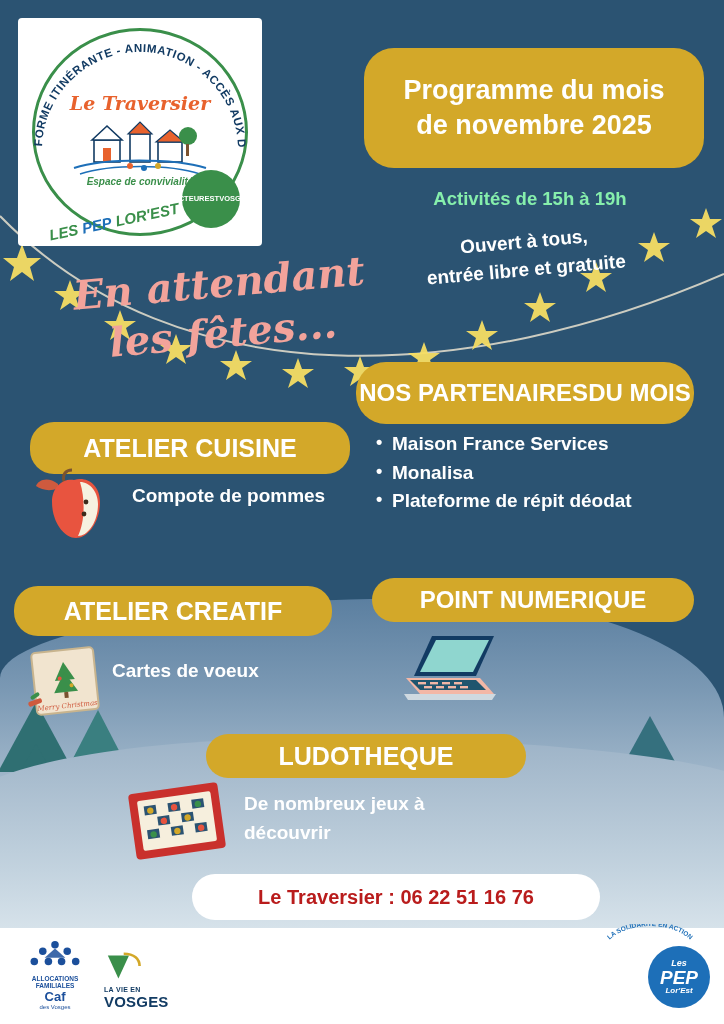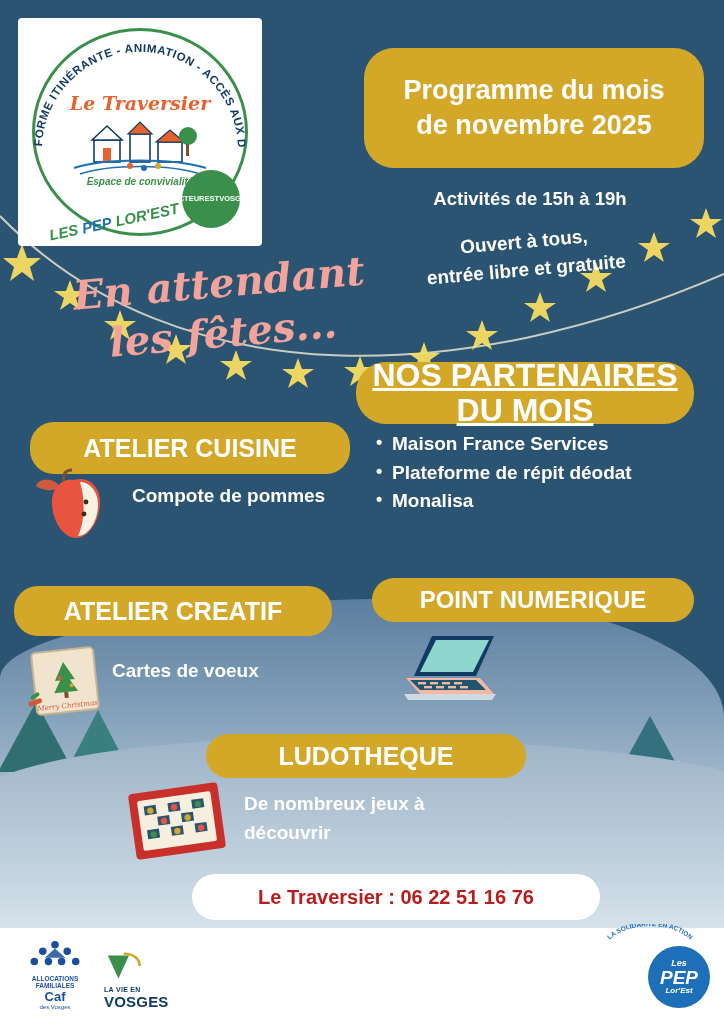--- a/index.html
+++ b/index.html
@@ -101,21 +101,21 @@
     text-align: center;
   }
   .header-box {
     position: absolute; left: 352px; top: 48px; width: 340px; height: 120px;
     font-size: 27px; line-height: 1.28; flex-direction: column;
     border-radius: 30px;
     margin-left: 12px;
   }
   .hours {
     position: absolute; left: 380px; top: 188px; width: 300px;
-    color: #ffffff; font-size: 18.5px; font-weight: 700; text-align: center;
+    color: #86efac; font-size: 18.5px; font-weight: 700; text-align: center;
   }
   .openline {
     position: absolute; left: 370px; top: 228px; width: 310px;
     color: #ffffff; font-size: 19px; font-weight: 700; text-align: center;
     line-height: 1.45;
     transform: rotate(-5deg);
   }
   
   .script {
     position: absolute; left: 56px; top: 258px; width: 330px;
@@ -128,22 +128,22 @@
   }
   
   .pill {
     position: absolute;
     background: #d3a829; color: #fff; font-weight: 700;
     border-radius: 24px; display:flex; align-items:center; justify-content:center;
     text-align:center;
   }
   .pill-cuisine { left: 30px; top: 422px; width: 320px; height: 52px; font-size: 25px; }
   .pill-creatif { left: 14px; top: 586px; width: 318px; height: 50px; font-size: 25px; }
-  .pill-partners{ left: 356px; top: 362px; width: 338px; height: 62px; font-size: 32px;
-                  flex-direction: column; line-height: 1.1; border-radius: 30px; text-decoration: underline; }
+  .pill-partners{ left: 356px; top: 362px; width: 338px; height: 62px; font-size: 24px;
+                  line-height: 1.1; border-radius: 30px; }
   .pill-numerique{ left: 372px; top: 578px; width: 322px; height: 44px; font-size: 24px; }
   .pill-ludo { left: 206px; top: 734px; width: 320px; height: 44px; font-size: 25px; }
 
   .body-text { position: absolute; color:#ffffff; font-weight:700; }
   .t-compote { left: 132px; top: 482px; width: 200px; font-size: 19px; line-height: 1.45; }
   .t-cartes  { left: 112px; top: 660px; width: 230px; font-size: 19px; }
   .t-ludo    { left: 244px; top: 790px; width: 250px; font-size: 19px; line-height: 1.5; }
 
   ul.bullets { position:absolute; list-style: none; color:#fff; font-weight:700; }
   ul.bullets li { position: relative; padding-left: 18px; line-height: 1.5; }
@@ -296,22 +296,22 @@
     <circle cx="56" cy="48" r="2.4" fill="#3c2a1a"></circle>
   </svg>
   <div class="body-text t-compote">Compote de pommes</div>
 
   <div class="pill pill-partners">
     <span>NOS PARTENAIRES</span>
     <span>DU MOIS</span>
   </div>
   <ul class="bullets b-partners">
     <li>Maison France Services</li>
+    <li>Monalisa</li>
     <li>Plateforme de répit déodat</li>
-    <li>Monalisa</li>
   </ul>
 
   <div class="pill pill-creatif">ATELIER CREATIF</div>
   <svg class="ill" style="left:22px; top:640px; width:90px; height:80px;" viewBox="0 0 90 80">
     <rect x="12" y="10" width="62" height="62" rx="4" fill="#f1e4cf" stroke="#c8b48e" stroke-width="2" transform="rotate(-6 43 41)"></rect>
     <g transform="rotate(-6 43 41)">
       <polygon points="43,22 53,40 33,40" fill="#3a8f4a"></polygon>
       <polygon points="43,32 55,52 31,52" fill="#3a8f4a"></polygon>
       <rect x="41" y="52" width="4" height="6" fill="#7a5230"></rect>
       <circle cx="38" cy="38" r="2" fill="#e8543f"></circle>

